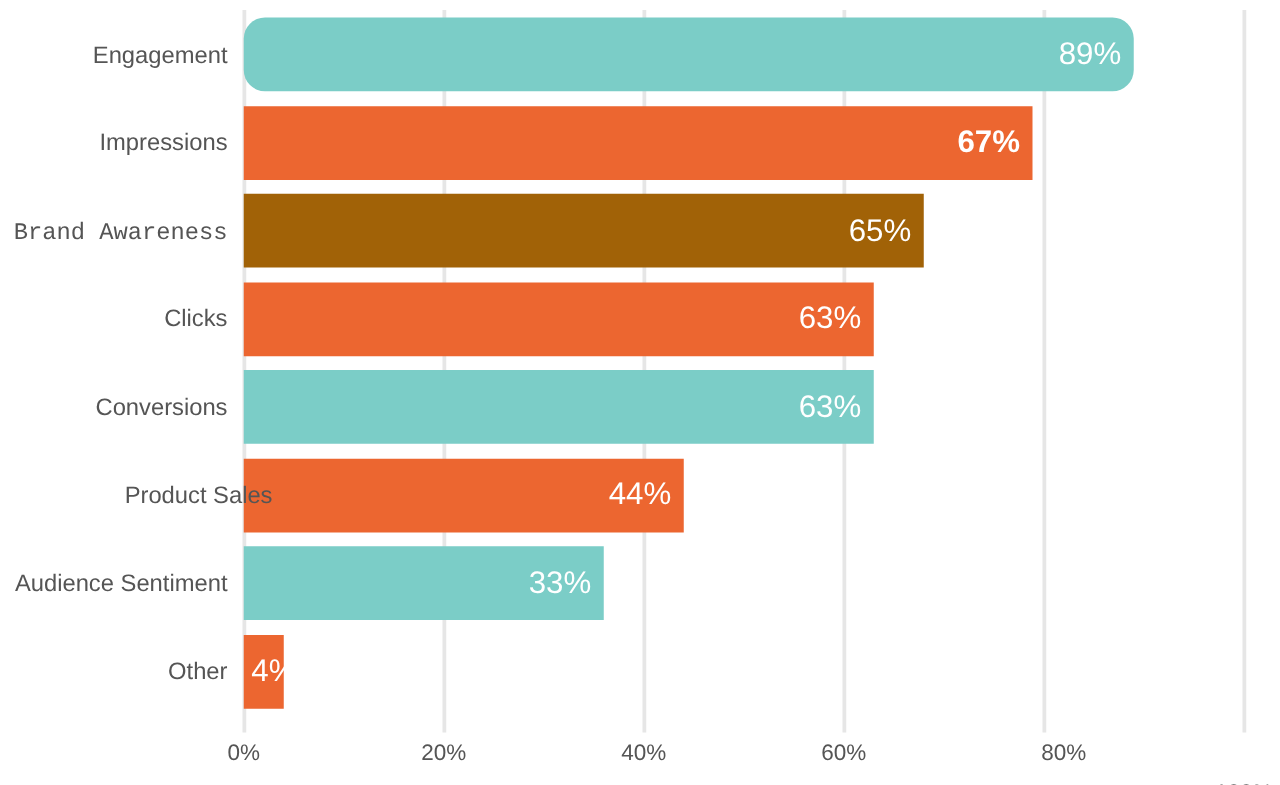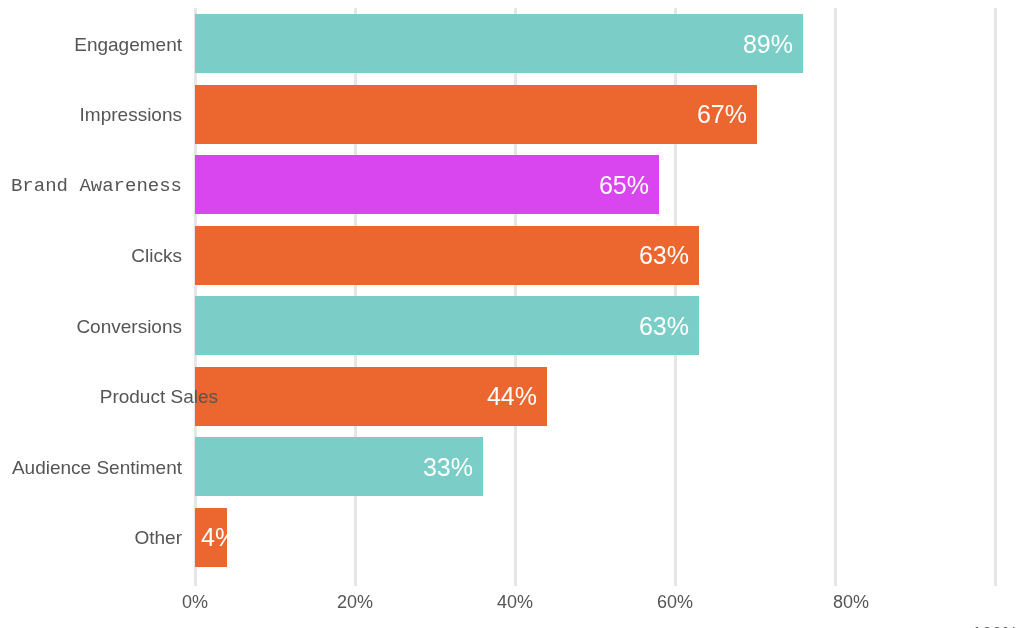--- a/index.html
+++ b/index.html
@@ -98,31 +98,31 @@
     <div id="gridlines">
         <div class="gridline axis-zero" style="left: -1.5px;"></div>
         <div class="gridline" style="left: 158.5px;"></div>
         <div class="gridline" style="left: 318.5px;"></div>
         <div class="gridline" style="left: 478.5px;"></div>
         <div class="gridline" style="left: 638.5px;"></div>
         <div class="gridline" style="left: 798.5px;"></div>
       </div>
     <div id="bars">
         <div class="bar-row" style="top: 14px; width: 800px;">
-          <div class="bar" title="Engagement 89%" style="width: 608px; background: rgb(123, 205, 199);">
+          <div class="bar" title="Engagement 89%" style="width: 712px; background: rgb(123, 205, 199); border-radius: 17px;">
             <span class="bar-value">89%</span>
           </div>
         </div>
         <div class="bar-row" style="top: 84.5px; width: 800px;">
-          <div class="bar" title="Impressions 67%" style="width: 562px; background: rgb(236, 102, 48);">
+          <div class="bar" title="Impressions 67%" style="width: 631px; background: rgb(236, 102, 48); font-weight: bold;">
             <span class="bar-value">67%</span>
           </div>
         </div>
         <div class="bar-row" style="top: 155px; width: 800px;">
-          <div class="bar" title="Brand Awareness 65%" style="width: 464px; background: #d946ef;">
+          <div class="bar" title="Brand Awareness 65%" style="width: 544px; background: #a16207;">
             <span class="bar-value">65%</span>
           </div>
         </div>
         <div class="bar-row" style="top: 225.5px; width: 800px;">
           <div class="bar" title="Clicks 63%" style="width: 504px; background: rgb(236, 102, 48);">
             <span class="bar-value">63%</span>
           </div>
         </div>
         <div class="bar-row" style="top: 296px; width: 800px;">
           <div class="bar" title="Conversions 63%" style="width: 504px; background: rgb(123, 205, 199);">

